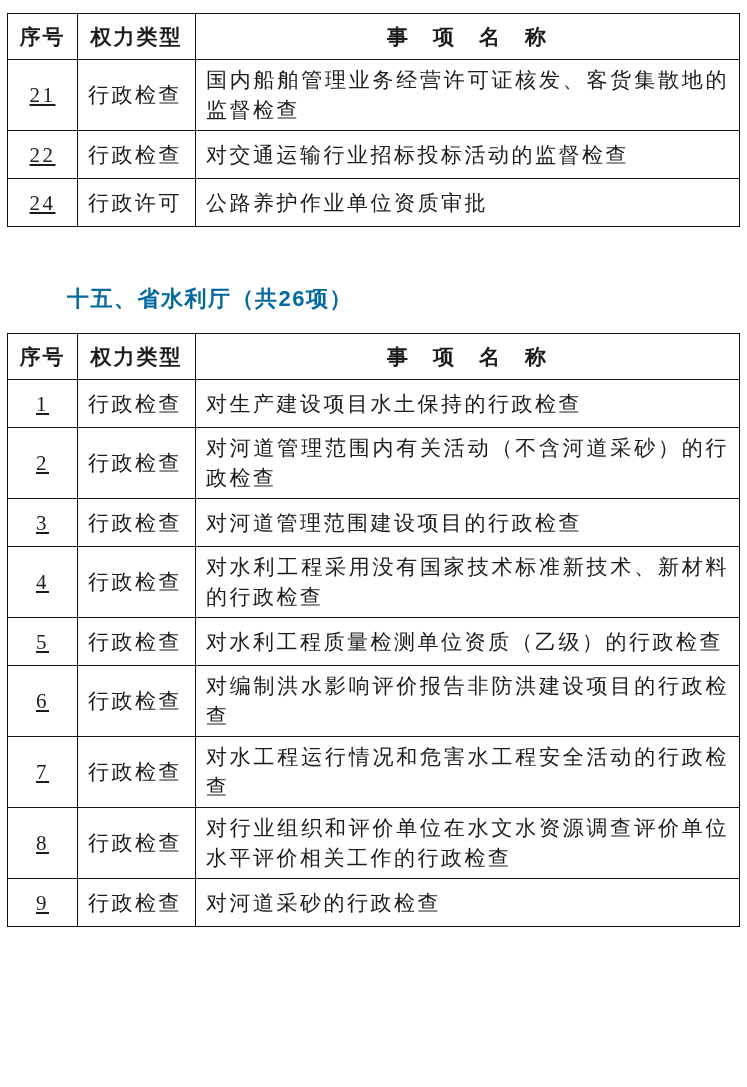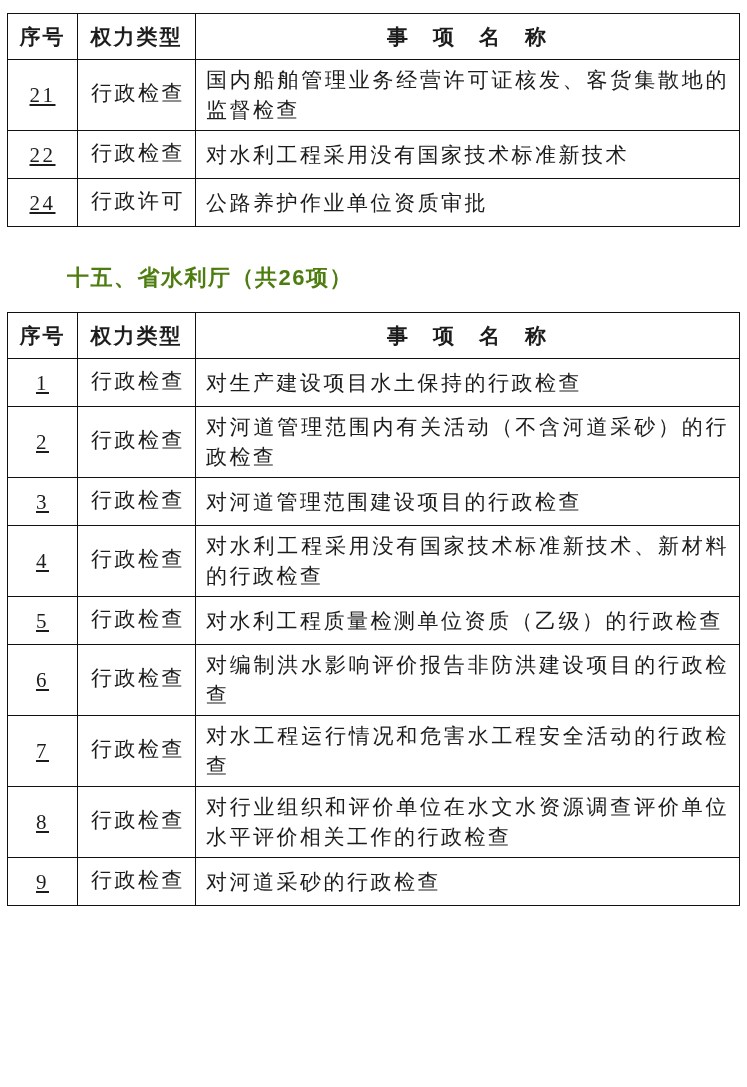--- a/index.html
+++ b/index.html
@@ -49,35 +49,34 @@
     letter-spacing: 2.5px;
   }
   td.no {
     text-align: center;
     font-size: 20px;
     letter-spacing: 1px;
     padding: 5px 2px;
     text-decoration: underline;
   }
   td.type {
-    text-align: right;
+    text-align: left;
     padding: 5px 4px;
-    font-family: Liberation Mono, monospace;
   }
   td.name {
     text-align: justify;
     text-justify: inter-character;
   }
   .section-heading {
     font-family: "Liberation Sans", sans-serif;
     font-weight: bold;
     font-size: 22px;
     letter-spacing: 1.5px;
-    color: #4d7c0f;
-    margin: 36px 0 19px 60px;
+    color: #0369a1;
+    margin: 57px 0 19px 60px;
   }
 </style>
 </head>
 <body>
 
 <div class="page">
 
   <table class="power-table">
     <colgroup>
       <col class="c-no">
@@ -93,21 +92,21 @@
     </thead>
     <tbody id="t1-body">
         <tr>
           <td class="no">21</td>
           <td class="type">行政检查</td>
           <td class="name">国内船舶管理业务经营许可证核发、客货集散地的监督检查</td>
         </tr>
         <tr>
           <td class="no">22</td>
           <td class="type">行政检查</td>
-          <td class="name">对水利工程采用没有国家技术标准新技术</td>
+          <td class="name">对交通运输行业招标投标活动的监督检查</td>
         </tr>
         <tr>
           <td class="no">24</td>
           <td class="type">行政许可</td>
           <td class="name">公路养护作业单位资质审批</td>
         </tr>
       </tbody>
   </table>
 
   <h2 class="section-heading">十五、省水利厅（共26项）</h2>

